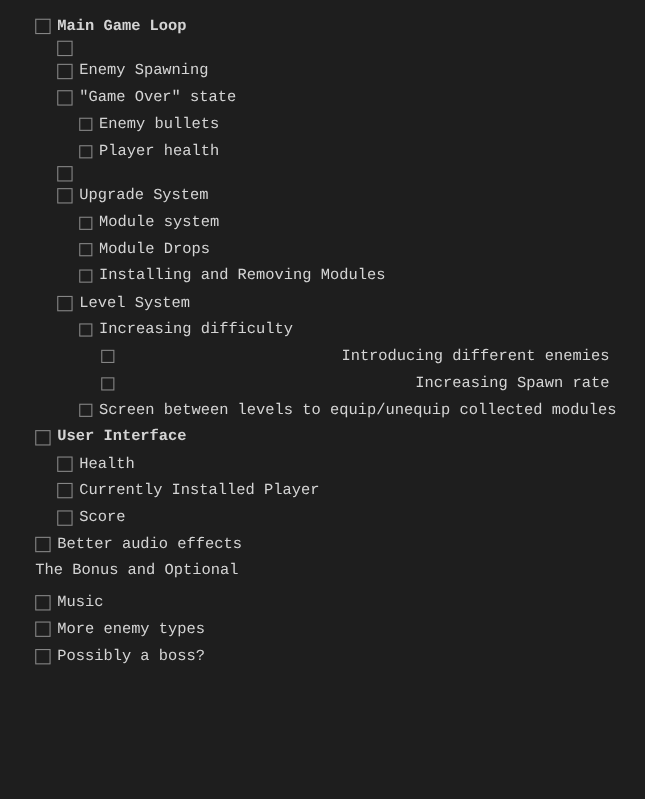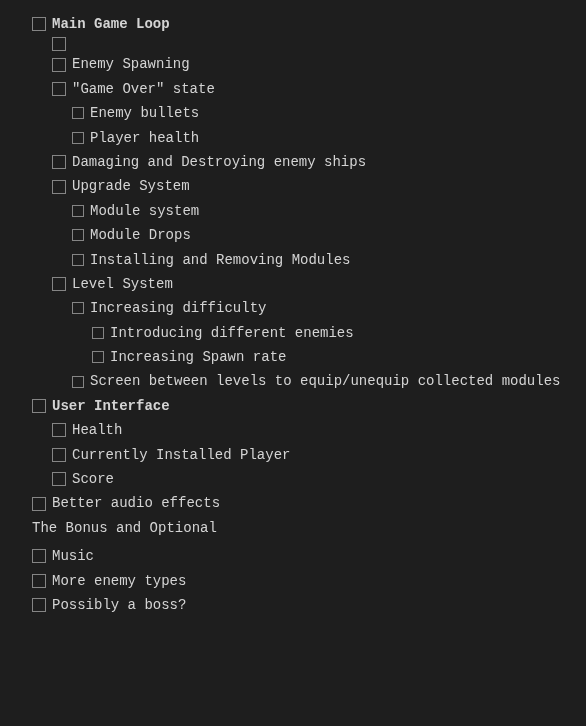--- a/index.html
+++ b/index.html
@@ -40,21 +40,21 @@
       width: 12px;
       height: 12px;
       border: 1.5px solid #858585;
       background: transparent;
       flex-shrink: 0;
       display: inline-block;
     }
 
     .indent-1 { margin-left: 20px; }
     .indent-2 { margin-left: 40px; }
-    .indent-3 { margin-left: 60px; }
+    .indent-3 { margin-left: 60px; justify-content: space-between; }
 
     .section-gap {
     }
 
     .section-label {
       font-size: 14px;
       color: #d4d4d4;
       margin-bottom: 4px;
     }
 
@@ -90,21 +90,20 @@
   <span>Enemy bullets</span>
 </div>
 
 <div class="tree-item indent-2">
   <span class="checkbox-sm"></span>
   <span>Player health</span>
 </div>
 
 <div class="tree-item indent-1">
   <span class="checkbox"></span>
-  <span>Damaging and Destroying enemy ships</span>
 </div>
 
 <div class="tree-item indent-1">
   <span class="checkbox"></span>
   <span>Upgrade System</span>
 </div>
 
 <div class="tree-item indent-2">
   <span class="checkbox-sm"></span>
   <span>Module system</span>

